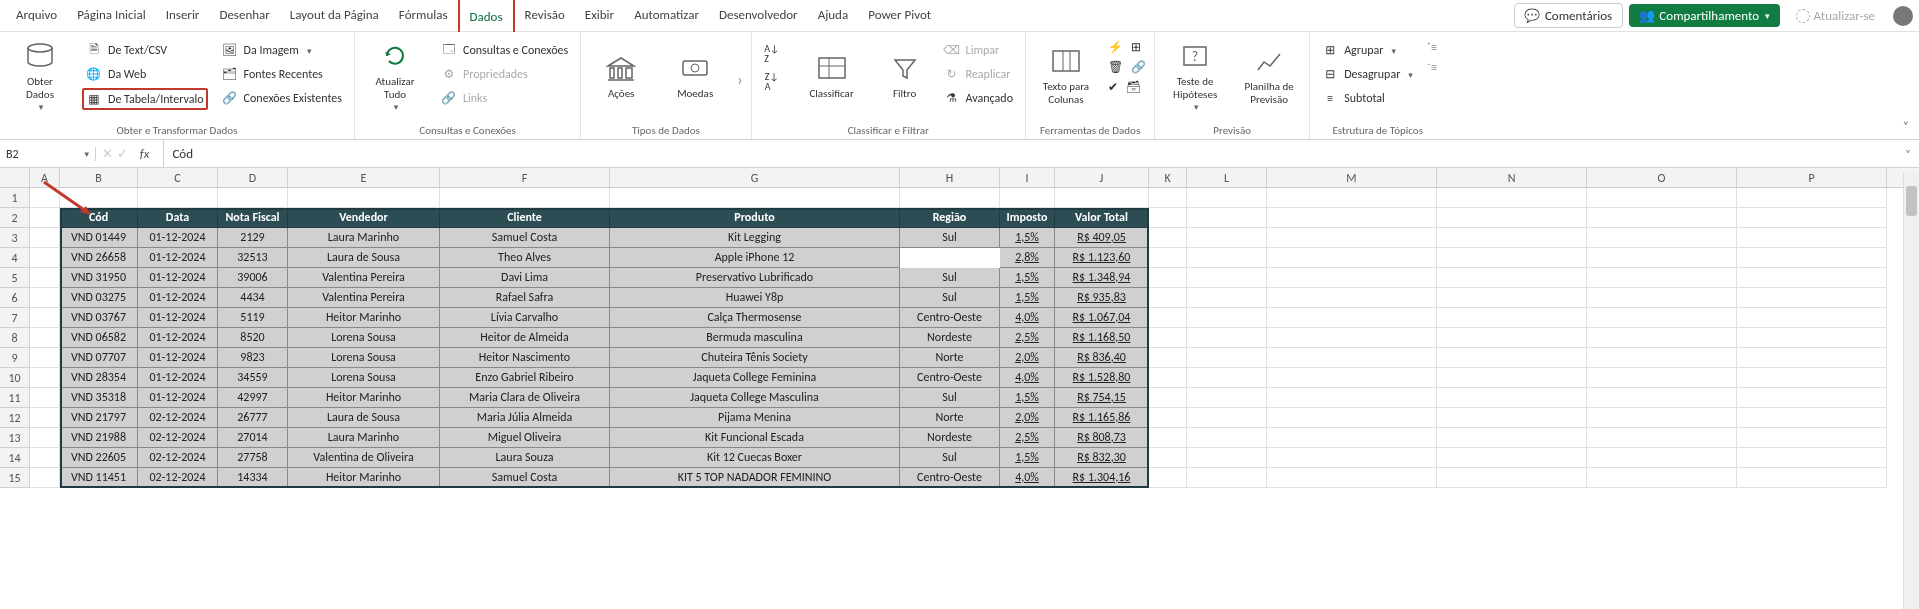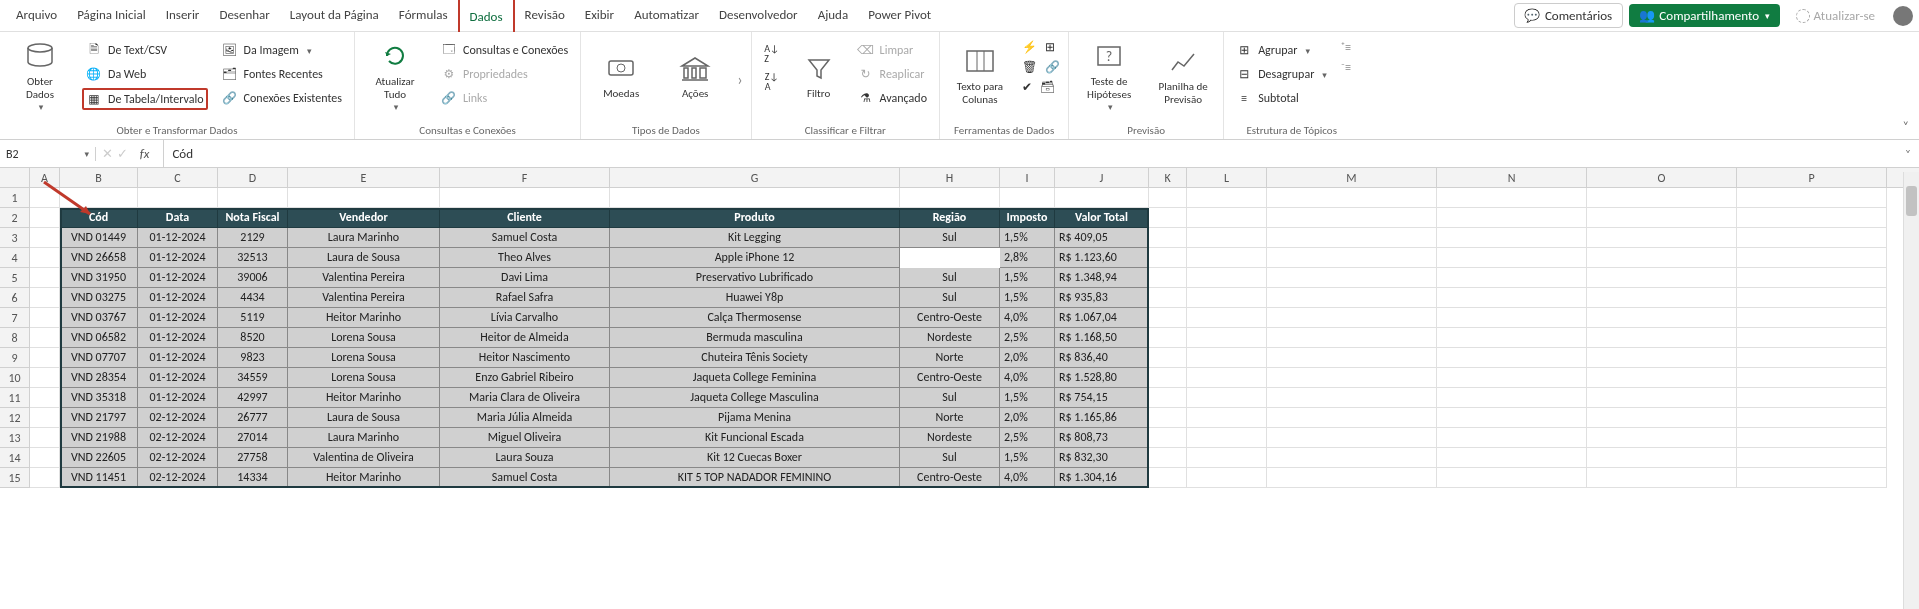--- a/index.html
+++ b/index.html
@@ -53,21 +53,21 @@
 .row-headers { display: flex; flex-direction: column; width: 30px; background: #f3f3f3; border-right: 1px solid #d0d0d0; }
 .row-h { height: 20px; border-bottom: 1px solid #d0d0d0; text-align: center; font-size: 12px; color: #555; line-height: 20px; }
 .cells { position: relative; flex: 1; }
 .cell-row { display: flex; height: 20px; }
 .cell { border-right: 1px solid #e0e0e0; border-bottom: 1px solid #e0e0e0; height: 20px; line-height: 19px; font-size: 12px; padding: 0 4px; overflow: hidden; white-space: nowrap; }
 
 
 .th-cell { background: #2d4d55; color: #fff; font-weight: bold; text-align: center; border-right: 1px solid #1f3a40; border-bottom: 1px solid #1f3a40; }
 .td-cell { background: #d0d0d0; border-right: 1px solid #888; border-bottom: 1px solid #888; color: #222; }
 .td-center { text-align: center; }
-.td-right { text-align: left; }
+.td-right { text-align: center; text-decoration: underline; }
 
 
 .red-arrow { position: absolute; left: 40px; top: 178px; width: 60px; height: 40px; pointer-events: none; }
 
 .scroll-y { position: absolute; right: 0; top: 172px; bottom: 0; width: 16px; background: #f0f0f0; border-left: 1px solid #ddd; }
 .scroll-thumb { position: absolute; top: 14px; left: 2px; right: 2px; height: 30px; background: #c2c2c2; border-radius: 3px; }
 </style>
 </head>
 <body>
 
@@ -181,48 +181,57 @@
       </div>
     </div>
     <div class="group-label">Consultas e Conexões</div>
   </div>
 
   <div class="group">
     <div class="group-body">
       <div class="big-btn">
         <div class="ico">
             <svg width="34" height="28">
+              <path d="M4 12 L17 4 L30 12 Z M6 14h4v10H6z M14 14h4v10h-4z M22 14h6v10h-6z M4 26h26" fill="none" stroke="#666" stroke-width="1.5"></path>
+            </svg>
+          </div>
+        <span>Ações</span>
+      </div>
+      <div class="big-btn">
+        <div class="ico">
+            <svg width="34" height="28">
               <rect x="5" y="7" width="24" height="14" rx="2" fill="none" stroke="#666" stroke-width="1.5"></rect>
               <circle cx="17" cy="14" r="4" fill="none" stroke="#666"></circle>
             </svg>
           </div>
         <span>Moedas</span>
-      </div>
-      <div class="big-btn">
-        <div class="ico">
-            <svg width="34" height="28">
-              <path d="M4 12 L17 4 L30 12 Z M6 14h4v10H6z M14 14h4v10h-4z M22 14h6v10h-6z M4 26h26" fill="none" stroke="#666" stroke-width="1.5"></path>
-            </svg>
-          </div>
-        <span>Ações</span>
       </div>
       <div style="align-self:center;color:#888;font-size:16px;cursor:pointer;">›</div>
     </div>
     <div class="group-label">Tipos de Dados</div>
   </div>
 
   <div class="group">
     <div class="group-body">
       <div class="small-stack" style="gap:8px;padding-top:8px;">
         <div class="small-btn">
             <span class="ico-s" style="font-size:10px;line-height:10px;">A↓<br>Z</span>
           </div>
         <div class="small-btn">
             <span class="ico-s" style="font-size:10px;line-height:10px;">Z↓<br>A</span>
           </div>
+      </div>
+      <div class="big-btn" style="width:76px;">
+        <div class="ico">
+            <svg width="34" height="28">
+              <rect x="4" y="4" width="26" height="20" fill="none" stroke="#666" stroke-width="1.5"></rect>
+              <path d="M4 12h26 M14 4v20" stroke="#666"></path>
+            </svg>
+          </div>
+        <span>Classificar</span>
       </div>
       <div class="big-btn" style="width:50px;">
         <div class="ico">
             <svg width="28" height="28">
               <path d="M4 6h20 L16 16v8l-4-2v-6Z" fill="none" stroke="#666" stroke-width="1.5"></path>
             </svg>
           </div>
         <span>Filtro</span>
       </div>
       <div class="small-stack">

